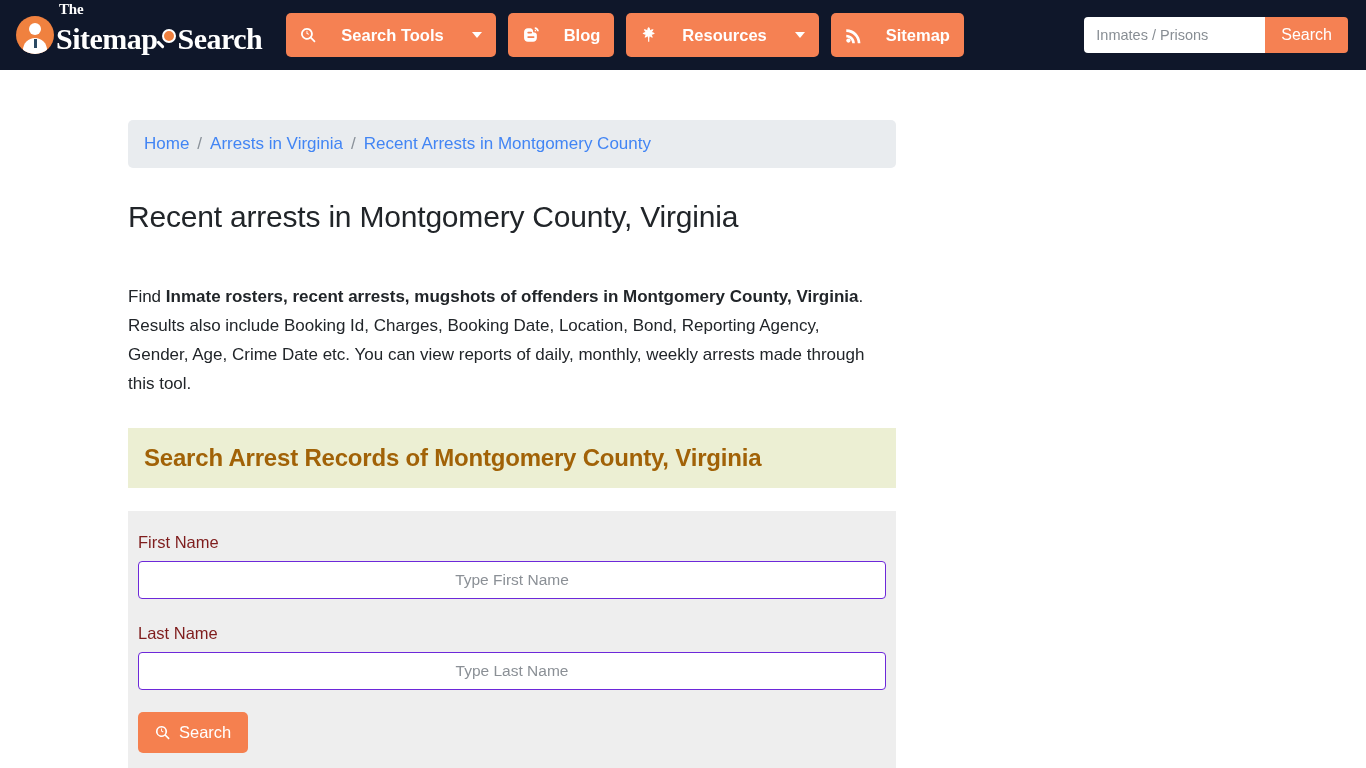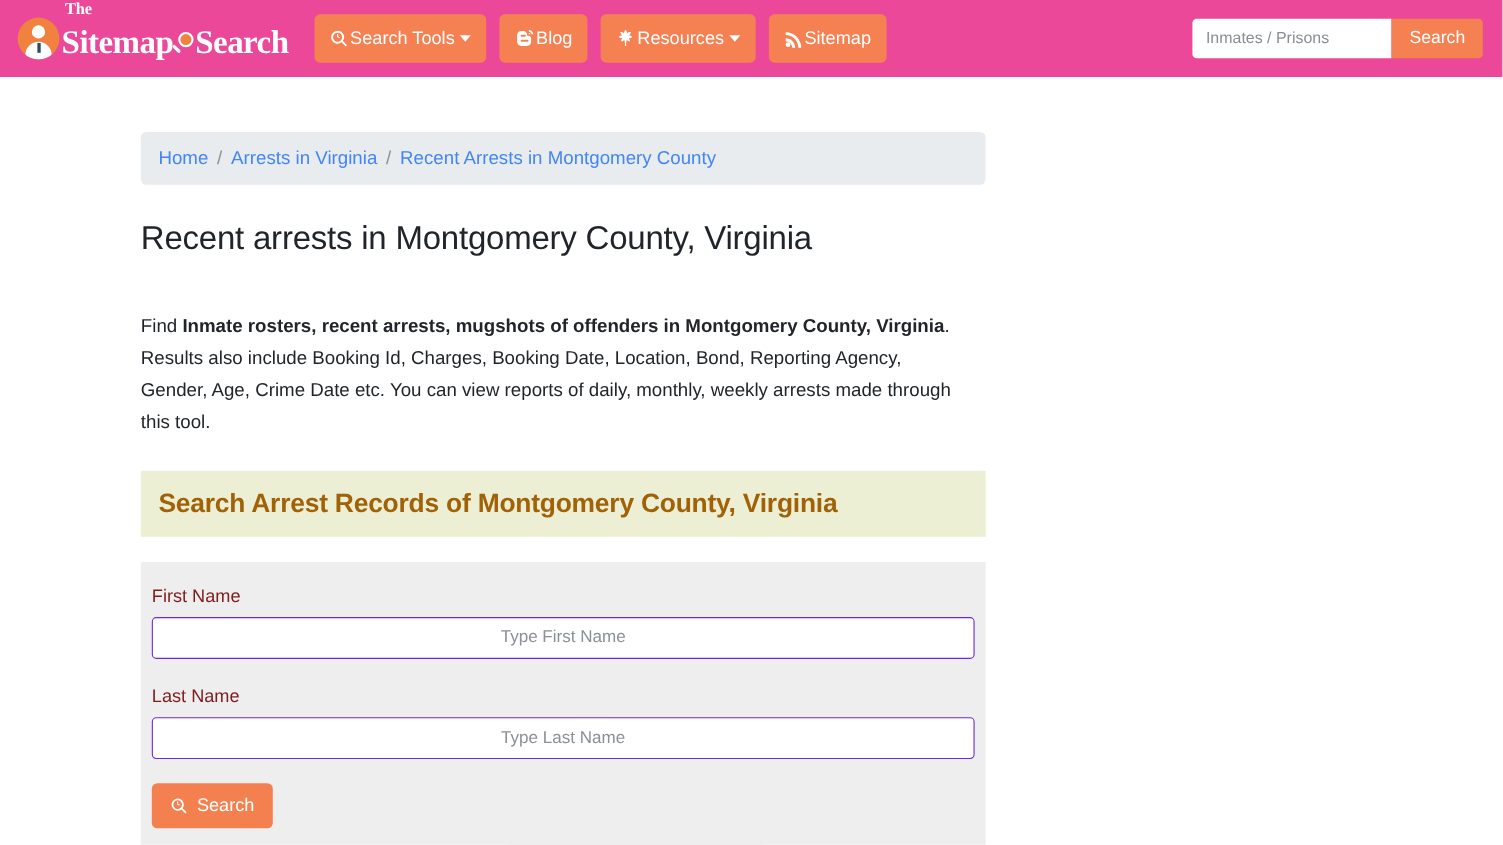--- a/index.html
+++ b/index.html
@@ -8,21 +8,21 @@
     margin: 0; padding: 0;
     width: 1366px; height: 768px;
     overflow: hidden;
     background: #ffffff;
     font-family: "Liberation Sans", sans-serif;
   }
 
   
   .site-header {
     height: 70px;
-    background: #ec4899;
+    background: #0f172a;
     display: flex;
     align-items: center;
     padding: 0 18px 0 16px;
     position: relative;
   }
 
   .brand {
     display: flex;
     align-items: center;
     text-decoration: none;
@@ -102,24 +102,24 @@
 
   .nav-btn {
     background: #f58153;
     color: #ffffff;
     border: none;
     border-radius: 5px;
     height: 44px;
     padding: 0 14px;
     margin-right: 12px;
     font-size: 16.5px;
-    font-weight: normal;
+    font-weight: bold;
     display: inline-flex;
     align-items: center;
-    gap: 1px;
+    gap: 24px;
     cursor: pointer;
     white-space: nowrap;
     font-family: "Liberation Sans", sans-serif;
   }
   .nav-btn .caret {
     width: 0; height: 0;
     border-left: 5.5px solid transparent;
     border-right: 5.5px solid transparent;
     border-top: 6.5px solid #ffffff;
     margin-left: 4px;

